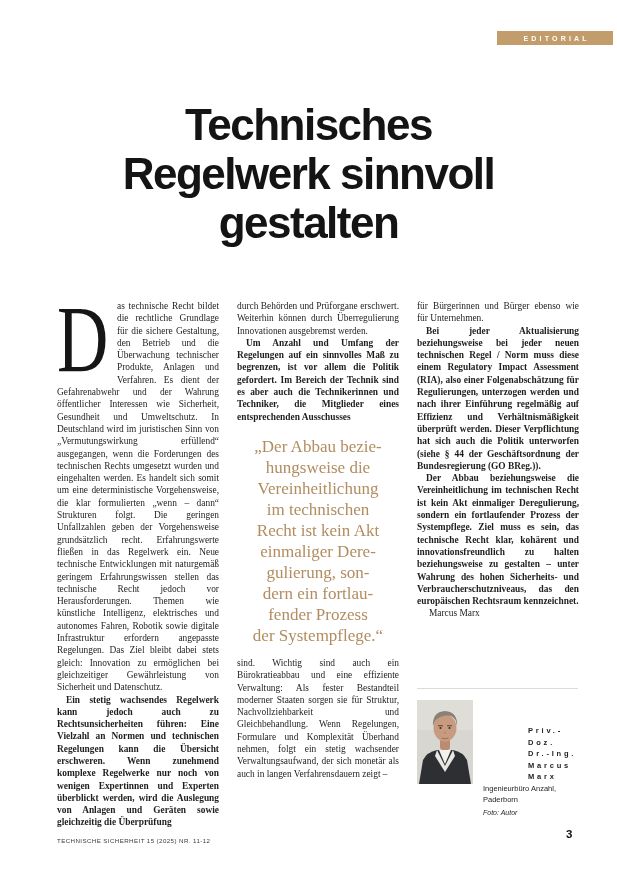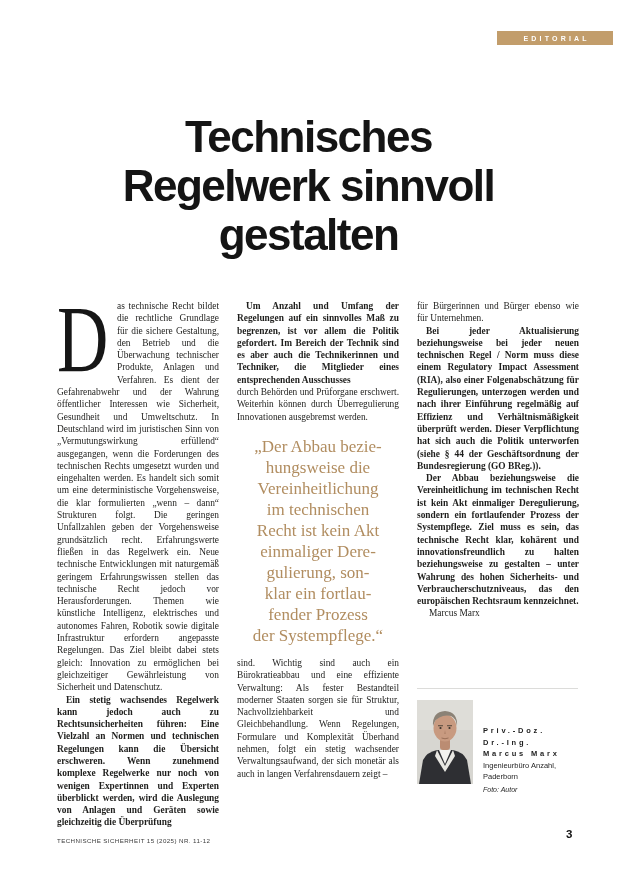--- a/index.html
+++ b/index.html
@@ -53,63 +53,63 @@
   .signature{margin:0;text-indent:12px;text-align:left;}
   
   .author-block{
     position:absolute;left:417px;top:688px;width:161px;
     border-top:1px solid #dcdcda;padding-top:11px;
     display:flex;gap:10px;align-items:flex-start;
     font-family:"Liberation Sans",sans-serif;
   }
   .author-photo{width:56px;height:84px;flex:none;display:block;}
   .author-caption{padding-top:25px;font-size:7.5px;line-height:11.5px;color:#1e1e1e;}
-  .author-caption .bold-line{font-weight:bold;letter-spacing:2.8px;}
+  .author-caption .bold-line{font-weight:bold;letter-spacing:2.8px;margin-left:45px;}
   .author-caption .credit{font-style:italic;font-size:7px;color:#2a2a2a;padding-top:1px;}
   
   .footer-journal{
     position:absolute;left:57px;top:837px;
     font-family:"Liberation Sans",sans-serif;font-size:6.2px;
     letter-spacing:0.4px;color:#3c3c3c;
   }
   .page-number{
     position:absolute;left:566px;top:828px;
     font-family:"Liberation Sans",sans-serif;font-weight:bold;
     font-size:11.5px;color:#111111;
   }
 </style>
 </head>
 <body>
 
 <div class="page">
 
   <div class="editorial-tag">EDITORIAL</div>
 
-  <h1 class="page-title" style="margin:16px;">Technisches
+  <h1 class="page-title" style="margin:4px;">Technisches
 Regelwerk sinnvoll
 gestalten</h1>
 
   <div class="col col-1">
     <p class="para"><span class="dropcap">
           <span>D</span>
         </span><span>as technische Recht bildet die rechtliche Grundlage für die sichere Gestaltung, den Betrieb und die Überwachung technischer Produkte, Anlagen und Verfahren. Es dient der Gefahrenabwehr und der Wahrung öffentlicher Interessen wie Sicherheit, Gesundheit und Umweltschutz. In Deutschland wird im juristischen Sinn von „Vermutungswirkung erfüllend“ ausgegangen, wenn die Forderungen des technischen Rechts umgesetzt wurden und eingehalten werden. Es handelt sich somit um eine deterministische Vorgehensweise, die klar formulierten „wenn – dann“ Strukturen folgt. Die geringen Unfallzahlen geben der Vorgehensweise grundsätzlich recht. Erfahrungswerte fließen in das Regelwerk ein. Neue technische Entwicklungen mit naturgemäß geringem Erfahrungswissen stellen das technische Recht jedoch vor Herausforderungen. Themen wie künstliche Intelligenz, elektrisches und autonomes Fahren, Robotik sowie digitale Infrastruktur erfordern angepasste Regelungen. Das Ziel bleibt dabei stets gleich: Innovation zu ermöglichen bei gleichzeitiger Gewährleistung von Sicherheit und Datenschutz.</span></p>
     <p class="para indent">Ein stetig wachsendes Regelwerk kann jedoch auch zu Rechtsunsicherheiten führen: Eine Vielzahl an Normen und technischen Regelungen kann die Übersicht erschweren. Wenn zunehmend komplexe Regelwerke nur noch von wenigen Expertinnen und Experten überblickt werden, wird die Auslegung von Anlagen und Geräten sowie gleichzeitig die Überprüfung</p>
   </div>
 
   <div class="col col-2">
+    <p class="para">durch Behörden und Prüforgane erschwert. Weiterhin können durch Überregulierung Innovationen ausgebremst werden.</p>
     <p class="para indent">Um Anzahl und Umfang der Regelungen auf ein sinnvolles Maß zu begrenzen, ist vor allem die Politik gefordert. Im Bereich der Technik sind es aber auch die Technikerinnen und Techniker, die Mitglieder eines entsprechenden Ausschusses</p>
-    <p class="para">durch Behörden und Prüforgane erschwert. Weiterhin können durch Überregulierung Innovationen ausgebremst werden.</p>
     <p class="pull-quote">„Der Abbau bezie-
 hungsweise die
 Vereinheitlichung
 im technischen
 Recht ist kein Akt
 einmaliger Dere-
 gulierung, son-
-klar ein fortlau-
+dern ein fortlau-
 fender Prozess
 der Systempflege.“</p>
     <p class="para">sind. Wichtig sind auch ein Bürokratieabbau und eine effiziente Verwaltung: Als fester Bestandteil moderner Staaten sorgen sie für Struktur, Nachvollziehbarkeit und Gleichbehandlung. Wenn Regelungen, Formulare und Komplexität Überhand nehmen, folgt ein stetig wachsender Verwaltungsaufwand, der sich monetär als auch in langen Verfahrensdauern zeigt –</p>
   </div>
 
   <div class="col col-3">
     <p class="para">für Bürgerinnen und Bürger ebenso wie für Unternehmen.</p>
     <p class="para indent">Bei jeder Aktualisierung beziehungsweise bei jeder neuen technischen Regel / Norm muss diese einem Regulatory Impact Assessment (RIA), also einer Folgenabschätzung für Regulierungen, unterzogen werden und nach ihrer Einführung regelmäßig auf Effizienz und Verhältnismäßigkeit überprüft werden. Dieser Verpflichtung hat sich auch die Politik unterworfen (siehe § 44 der Geschäftsordnung der Bundesregierung (GO BReg.)).</p>
     <p class="para indent">Der Abbau beziehungsweise die Vereinheitlichung im technischen Recht ist kein Akt einmaliger Deregulierung, sondern ein fortlaufender Prozess der Systempflege. Ziel muss es sein, das technische Recht klar, kohärent und innovationsfreundlich zu halten beziehungsweise zu gestalten – unter Wahrung des hohen Sicherheits- und Verbraucherschutzniveaus, das den europäischen Rechtsraum kennzeichnet.</p>
     <p class="signature">Marcus Marx</p>

